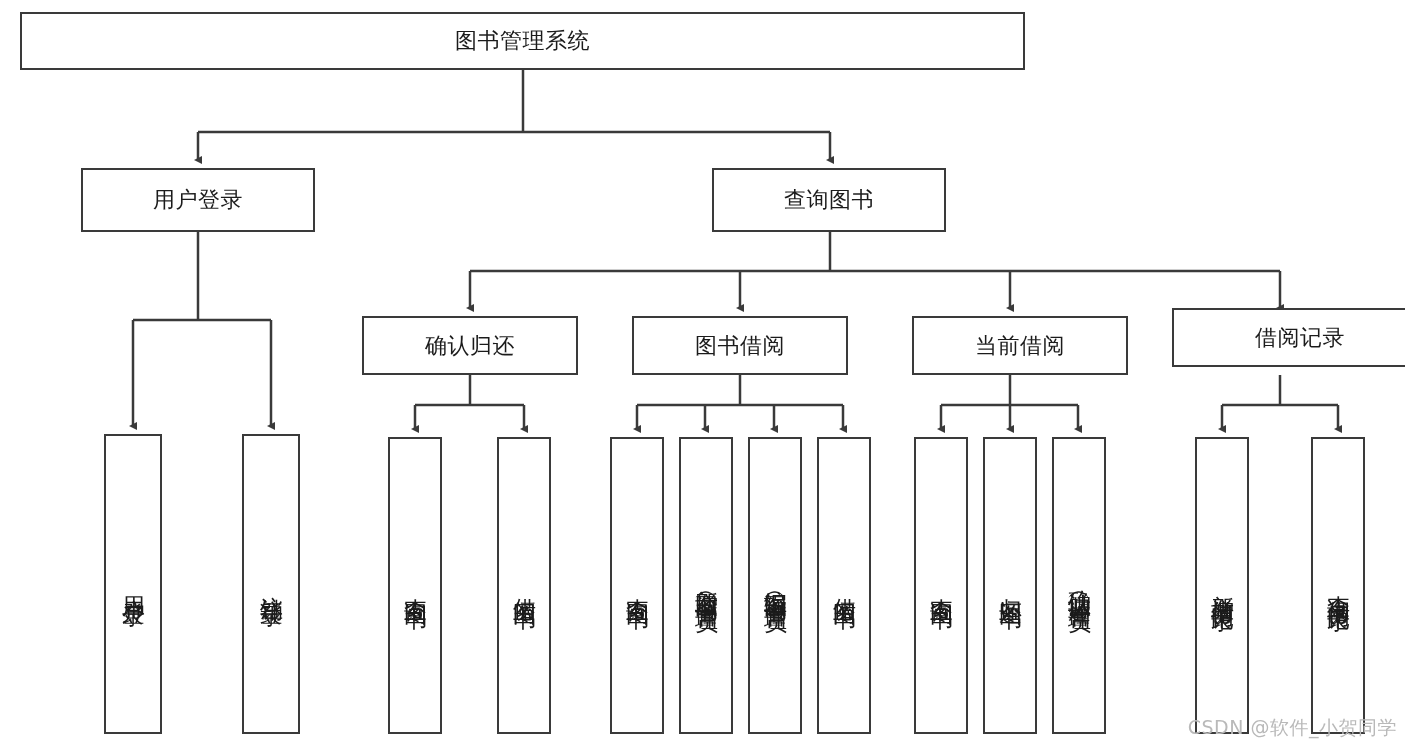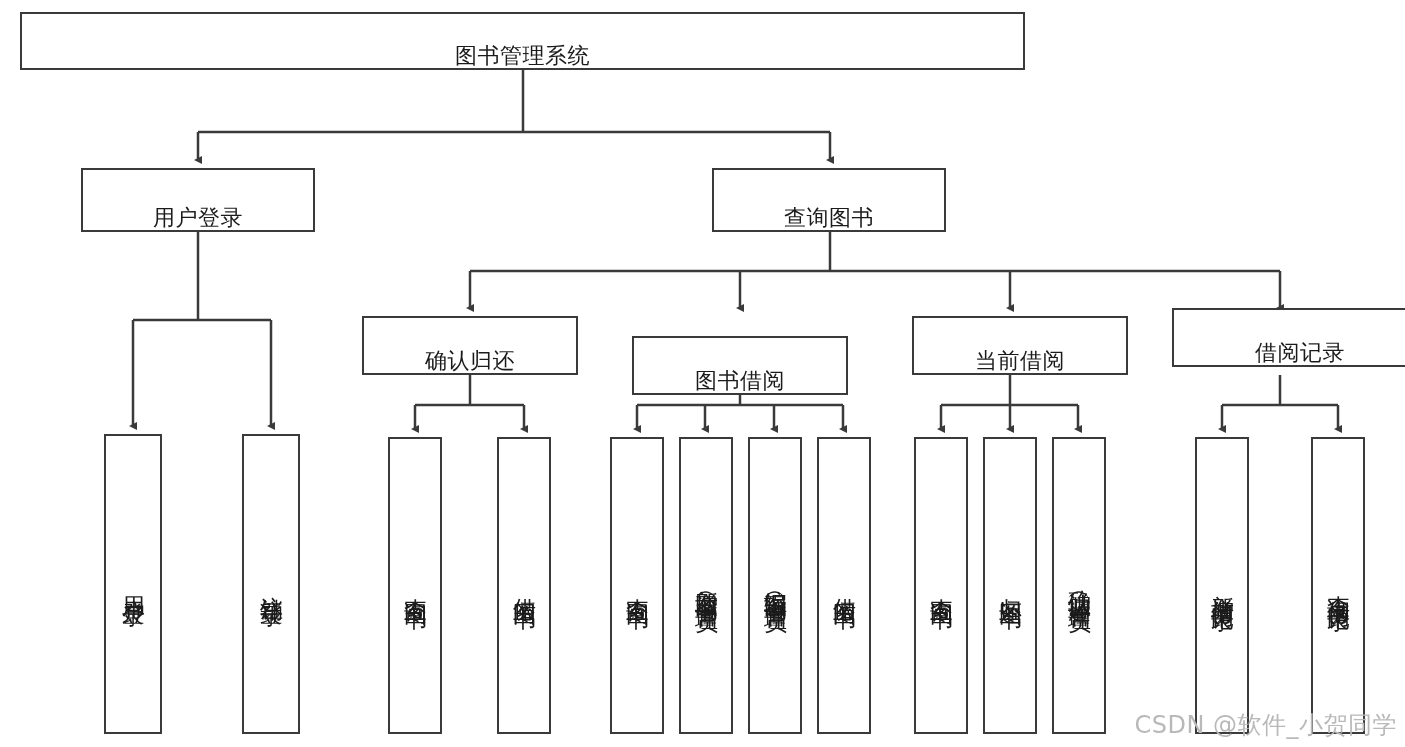--- a/index.html
+++ b/index.html
@@ -23,21 +23,21 @@
     width: 1405px;
     height: 747px;
     pointer-events: none;
   }
   .node {
     position: absolute;
     box-sizing: border-box;
     background: #ffffff;
     border: 2.5px solid #3a3a3a;
     display: flex;
-    align-items: flex-end;
+    align-items: center;
     justify-content: center;
     color: #1b1b1b;
     z-index: 2;
   }
   .node .label {
     display: block;
     text-align: center;
     letter-spacing: 0.5px;
     line-height: 1.15;
   }
@@ -57,21 +57,21 @@
     text-orientation: upright;
     font-size: 23px;
     line-height: 1.12;
     letter-spacing: 3px;
     max-height: 100%;
   }
   .watermark {
     position: absolute;
     right: 8px;
     bottom: 6px;
-    font-size: 24px;
+    font-size: 19px;
     color: #b9b9b9;
     font-family: "DejaVu Sans", "Liberation Sans", sans-serif;
     white-space: nowrap;
     z-index: 5;
     letter-spacing: 0.5px;
   }
 </style>
 </head>
 <body>
 
@@ -136,21 +136,21 @@
   </div>
 
   <div class="node horiz" style="left:712px; top:168px; width:234px; height:64px;">
     <span class="label">查询图书</span>
   </div>
 
   <div class="node horiz" style="left:362px; top:316px; width:216px; height:59px;">
     <span class="label">确认归还</span>
   </div>
 
-  <div class="node horiz" style="left:632px; top:316px; width:216px; height:59px;margin-top:20px;">
+  <div class="node horiz" style="left:632px; top:316px; width:216px; height:59px;">
     <span class="label">图书借阅</span>
   </div>
 
   <div class="node horiz" style="left:912px; top:316px; width:216px; height:59px;">
     <span class="label">当前借阅</span>
   </div>
 
   <div class="node horiz" style="left:1172px; top:308px; width:256px; height:59px;">
     <span class="label">借阅记录</span>
   </div>

